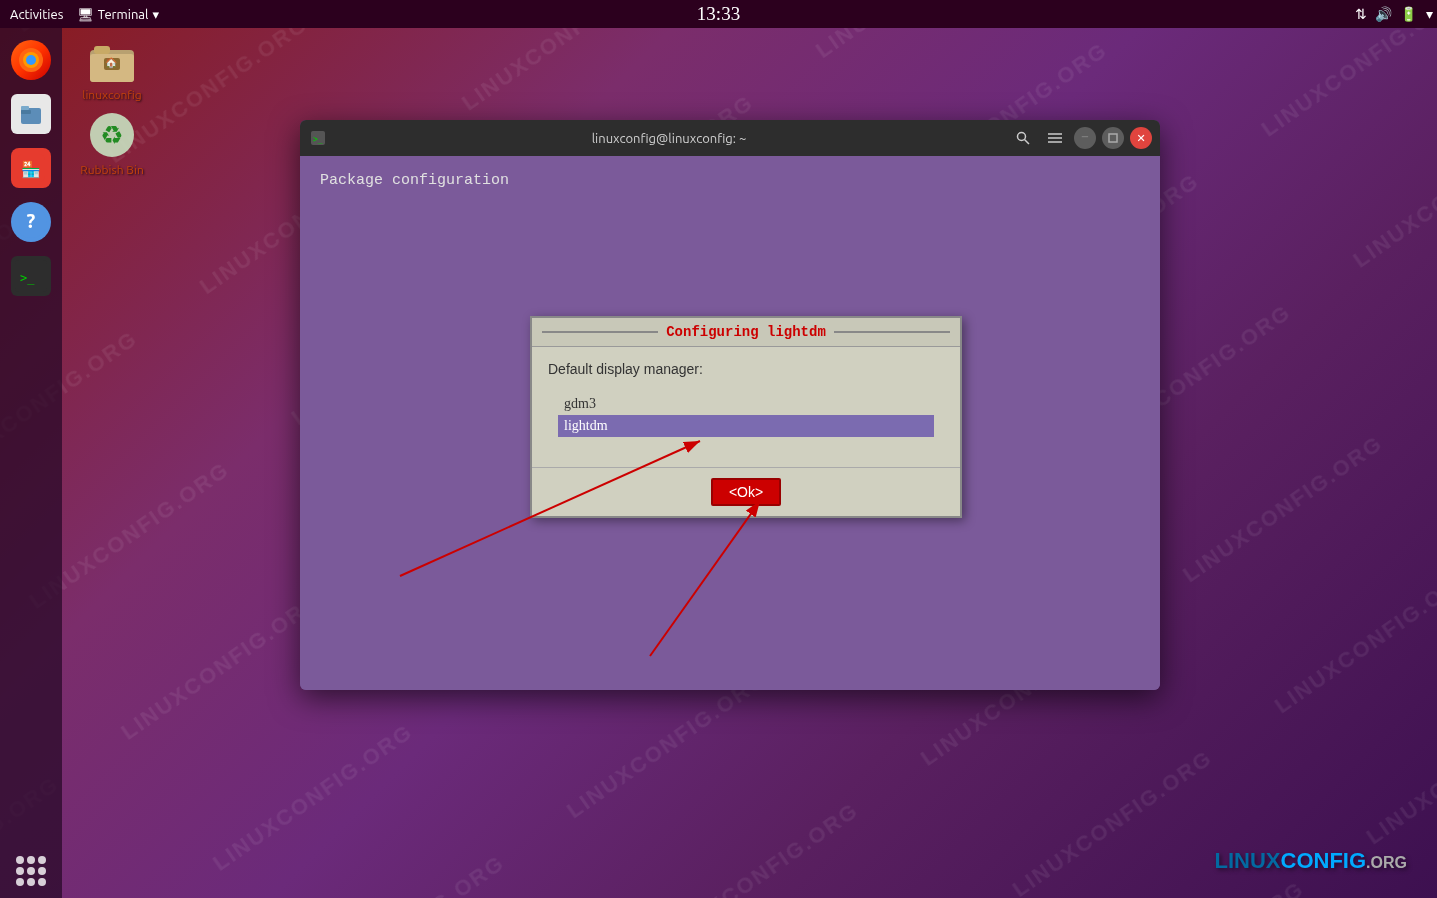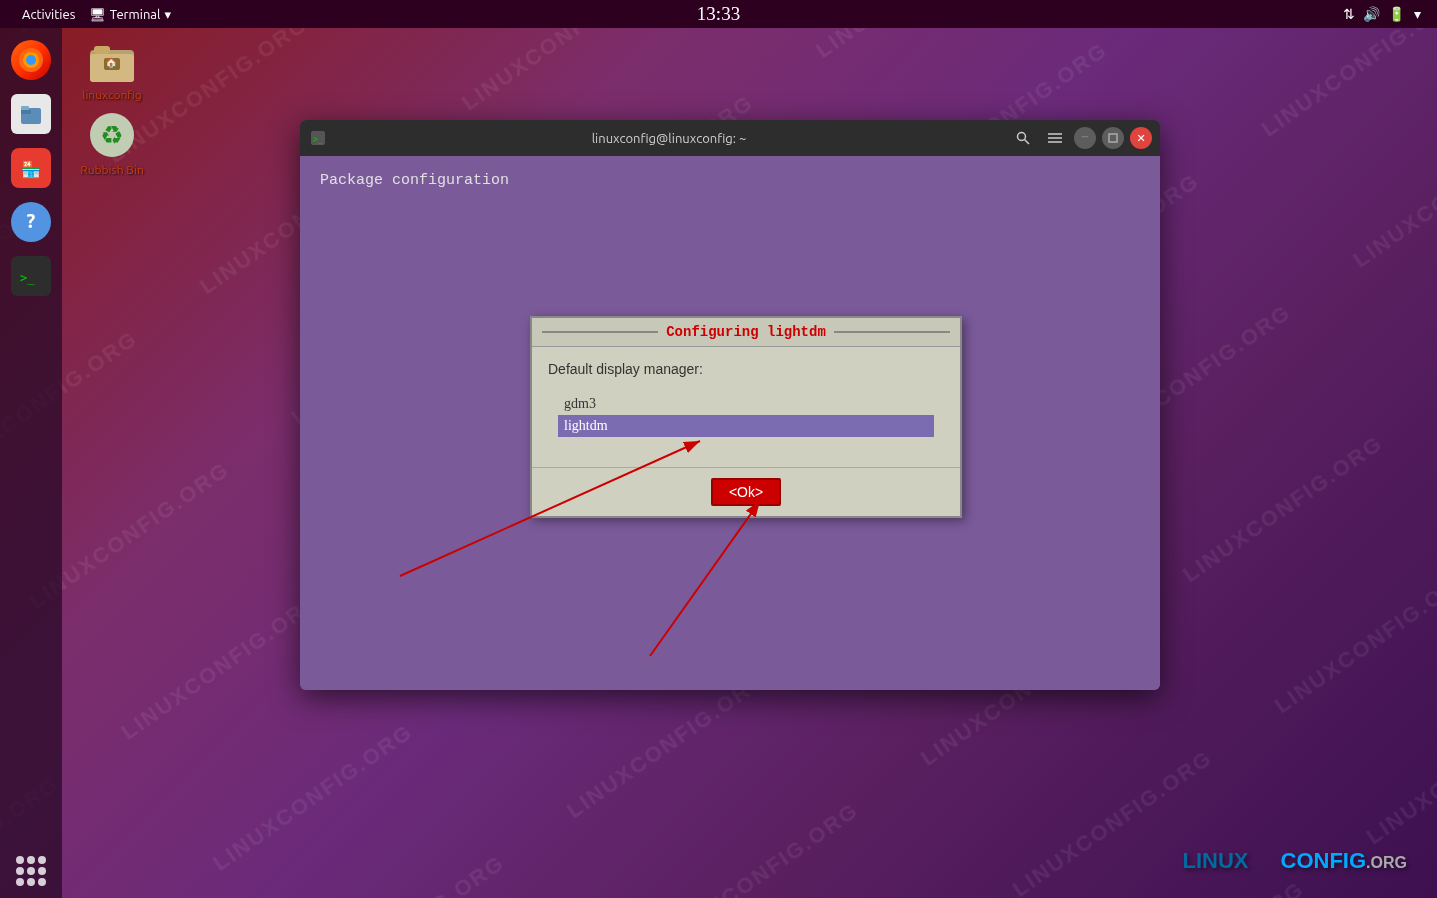--- a/index.html
+++ b/index.html
@@ -16,21 +16,21 @@
     
     .top-bar {
       position: absolute;
       top: 0; left: 0; right: 0;
       height: 28px;
       background: #2c001e;
       display: flex;
       align-items: center;
       justify-content: space-between;
       z-index: 100;
-      padding: 0 16px;
+      padding: 0 4px;
     }
     .top-bar-left {
       display: flex;
       align-items: center;
       gap: 8px;
     }
     .activities-btn {
       color: white;
       font-size: 13px;
       cursor: pointer;
@@ -349,21 +349,21 @@
       bottom: 24px;
       right: 30px;
       color: white;
       font-size: 22px;
       font-weight: bold;
       font-family: Arial, sans-serif;
       z-index: 10;
       text-shadow: 2px 2px 4px rgba(0,0,0,0.5);
     }
     .logo-linux { color: #0369a1; }
-    .logo-config { color: #00aaff; margin-left: 32px; }
+    .logo-config { color: #00aaff; }
     .logo-org { color: #aaaaaa; font-size: 16px; }
   </style>
 </head>
 <body>
 
 <div class="wm-grid">
   <svg width="1437" height="898" style="position:absolute;top:0;left:0;opacity:0.07">
     <defs>
       <pattern id="wm" x="0" y="0" width="320" height="160" patternUnits="userSpaceOnUse" patternTransform="rotate(-35)">
         <text x="0" y="40" font-family="Arial" font-weight="bold" font-size="22" fill="white" letter-spacing="2">LINUXCONFIG.ORG</text>

